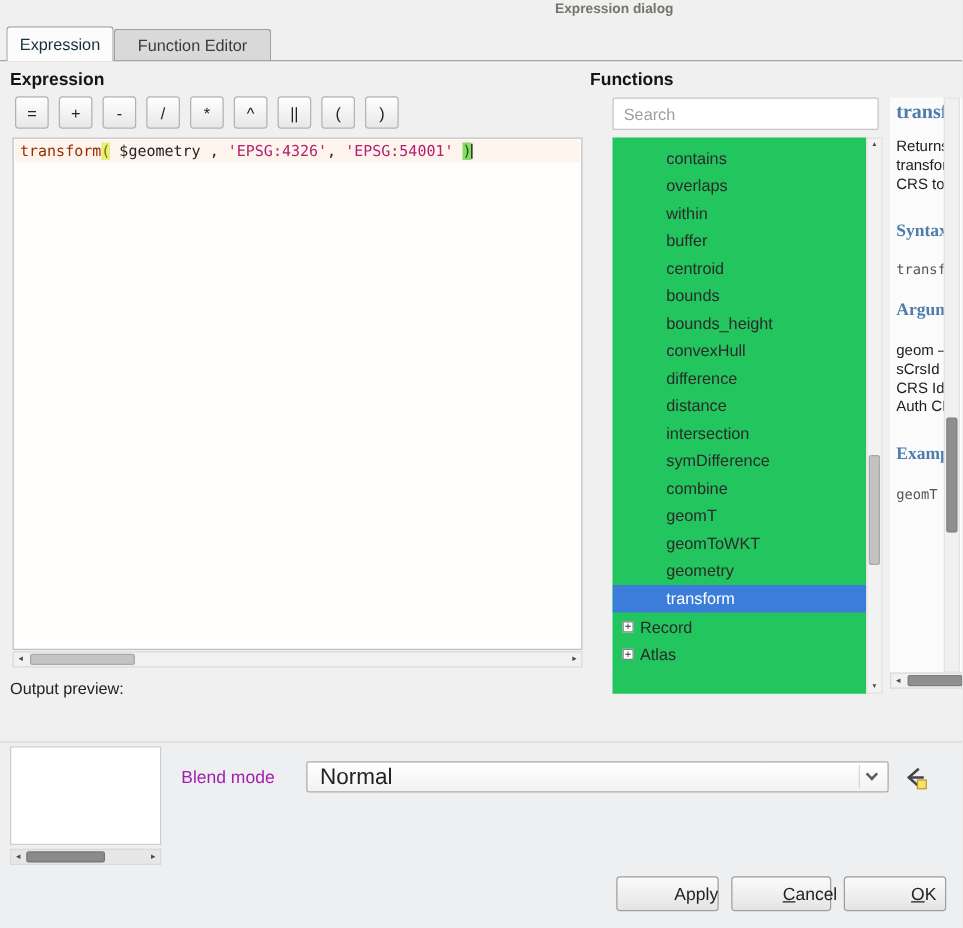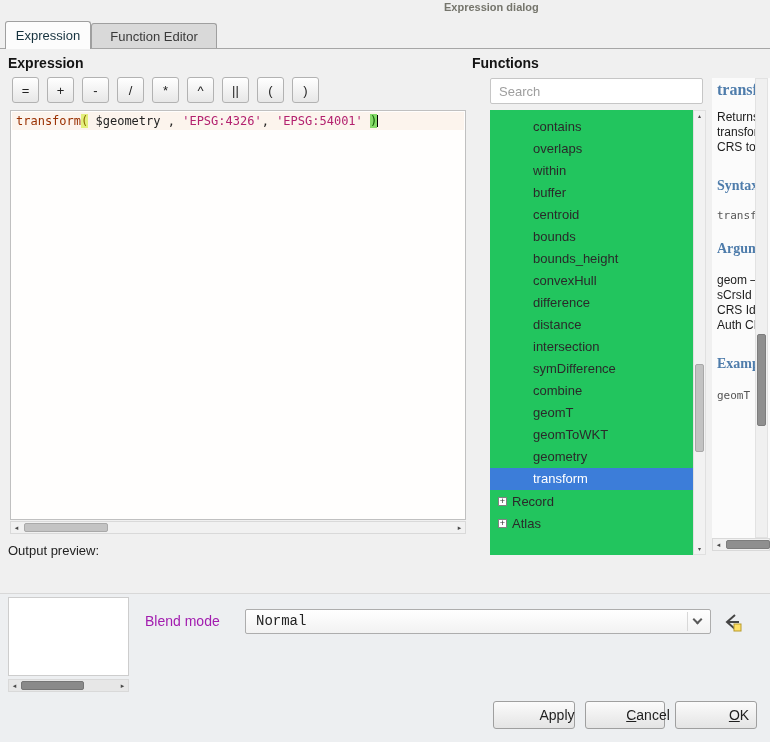--- a/index.html
+++ b/index.html
@@ -75,21 +75,21 @@
   #help-hscroll .thumb { left:13px; width:44px; background:#8f8f8f; border:1px solid #7d7d7d; }
 
   #bottom-strip { position:absolute; left:0; top:593px; width:770px; height:149px; background:#edeff1; border-top:1px solid #d8d8d8; }
 
   #preview-box { position:absolute; left:8px; top:597px; width:121px; height:79px; background:#fff; border:1px solid #cdcdcd; }
   #preview-hscroll { left:8px; top:679px; width:121px; background:#e7e7e7; }
   #preview-hscroll .thumb { left:12px; width:63px; background:#8a8a8a; border:1px solid #767676; }
 
   #blend-mode-label { position:absolute; left:145px; top:613px; font-size:14px; color:#a21caf; }
   #blend-combo { position:absolute; left:245px; top:609px; width:466px; height:25px; background:linear-gradient(#ffffff,#f2f2f2); border:1px solid #adadad; border-radius:2px; }
-  #blend-combo .value { position:absolute; left:10px; top:0; line-height:23px; font-size:14px; color:#222;font-family:Liberation Mono, monospace; }
+  #blend-combo .value { position:absolute; left:10px; top:0; line-height:23px; font-size:18px; color:#222; }
   .combo-sep { position:absolute; right:22px; top:2px; bottom:2px; width:1px; background:#d8d8d8; }
   .chev { position:absolute; right:9px; top:6px; width:7px; height:7px; border-right:2px solid #5a5a5a; border-bottom:2px solid #5a5a5a; transform:rotate(45deg); }
 
   #override-icon { position:absolute; left:720px; top:610px; width:24px; height:24px; }
 
   .dlg-btn { position:absolute; top:701px; height:28px; background:linear-gradient(#fbfbfb,#e4e4e4); border:1px solid #9f9f9f; border-radius:3px; font-size:14px; color:#1f1f1f; display:flex; align-items:center; justify-content:center; font-family:inherit;padding-left:46px; }
   #apply-button { left:493px; width:82px; }
   #cancel-button { left:585px; width:80px; }
   #ok-button { left:675px; width:82px; }
   .u { text-decoration:underline; }

